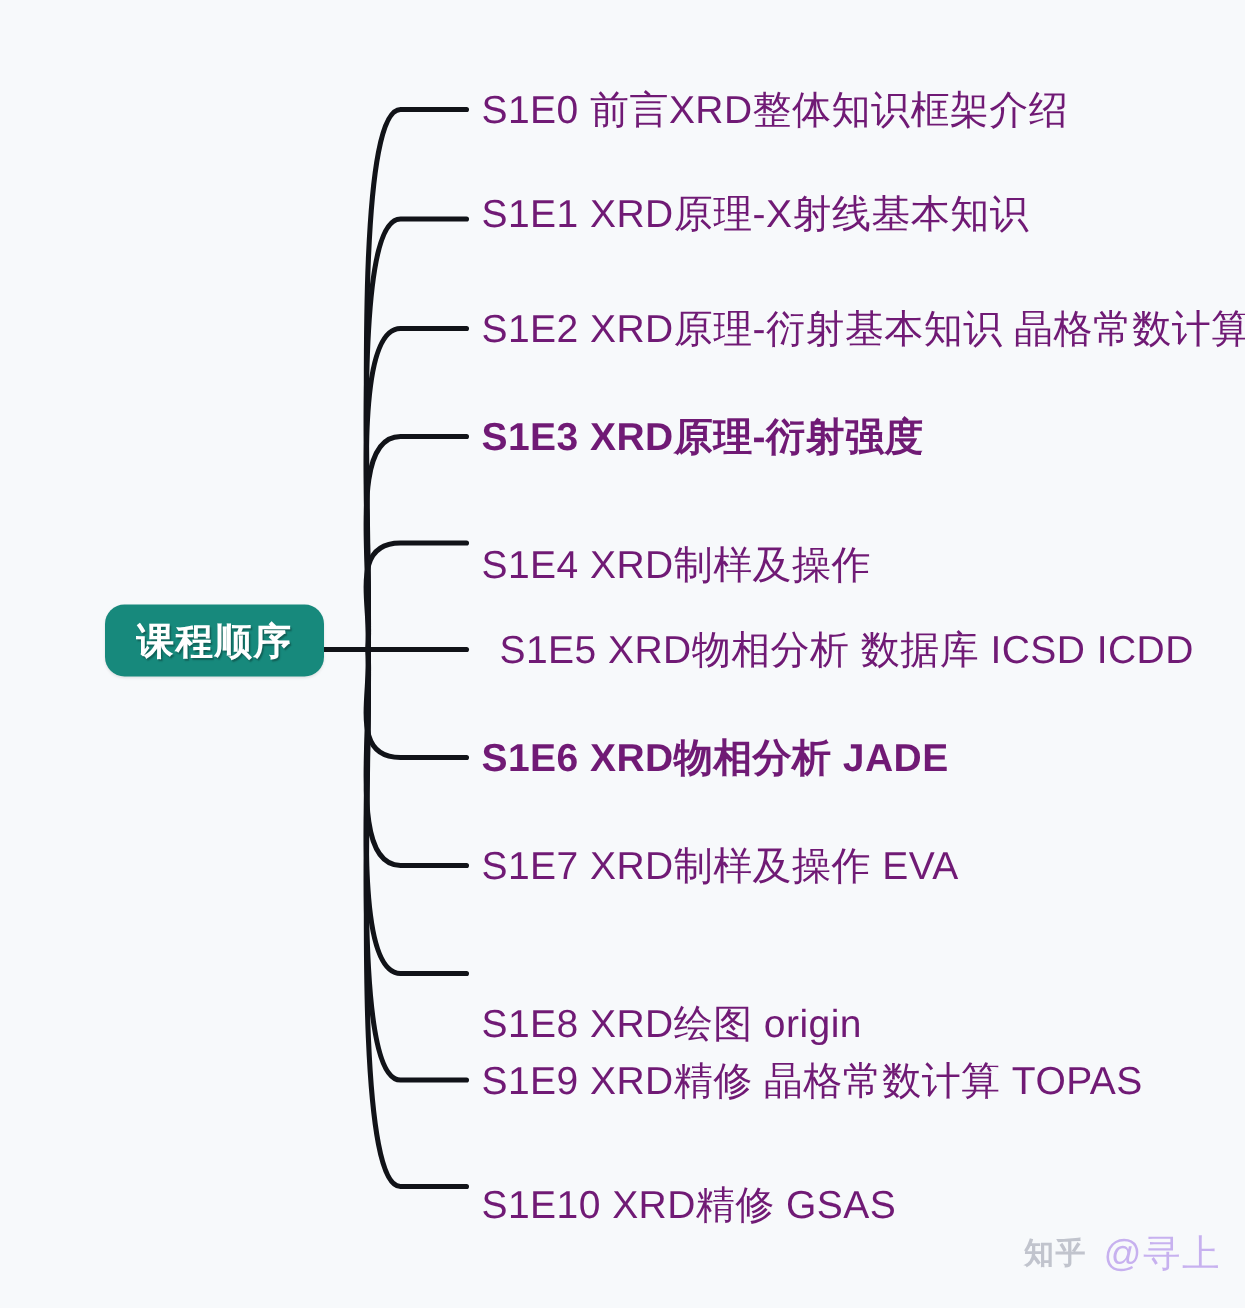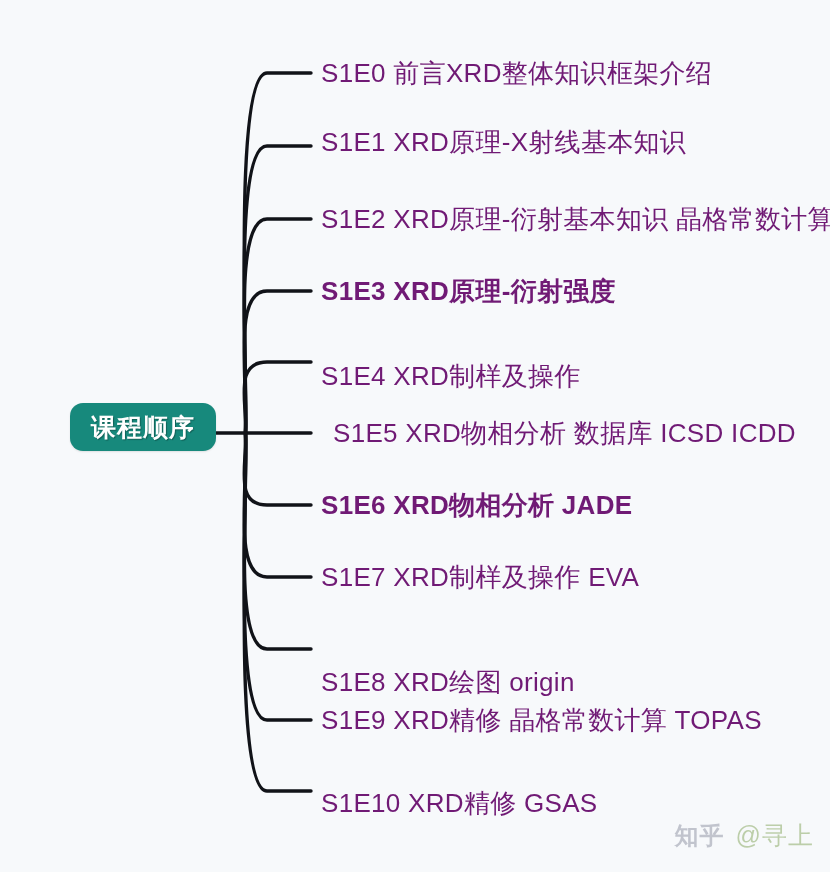--- a/index.html
+++ b/index.html
@@ -81,28 +81,28 @@
     position: absolute;
     right: 16px;
     bottom: 20px;
     display: flex;
     align-items: center;
     gap: 11px;
     z-index: 4;
     opacity: 0.34;
   }
   .watermark-logo {
-    font-size: 24px;
+    font-size: 20px;
     font-weight: bold;
     color: #5a5f77;
     letter-spacing: 1px;
   }
   .watermark-handle {
     font-size: 25px;
-    color: #4d7c0f;
+    color: #6d28d9;
     letter-spacing: 1px;
   }
 </style>
 </head>
 <body>
 
 <div id="mindmap">
 
   <svg id="connectors" viewBox="0 0 830 872" width="830" height="872">
       <path d="M 245.5 433 C 247.5 363, 233 73, 267 73 L 311 73" stroke="#111318"></path>

